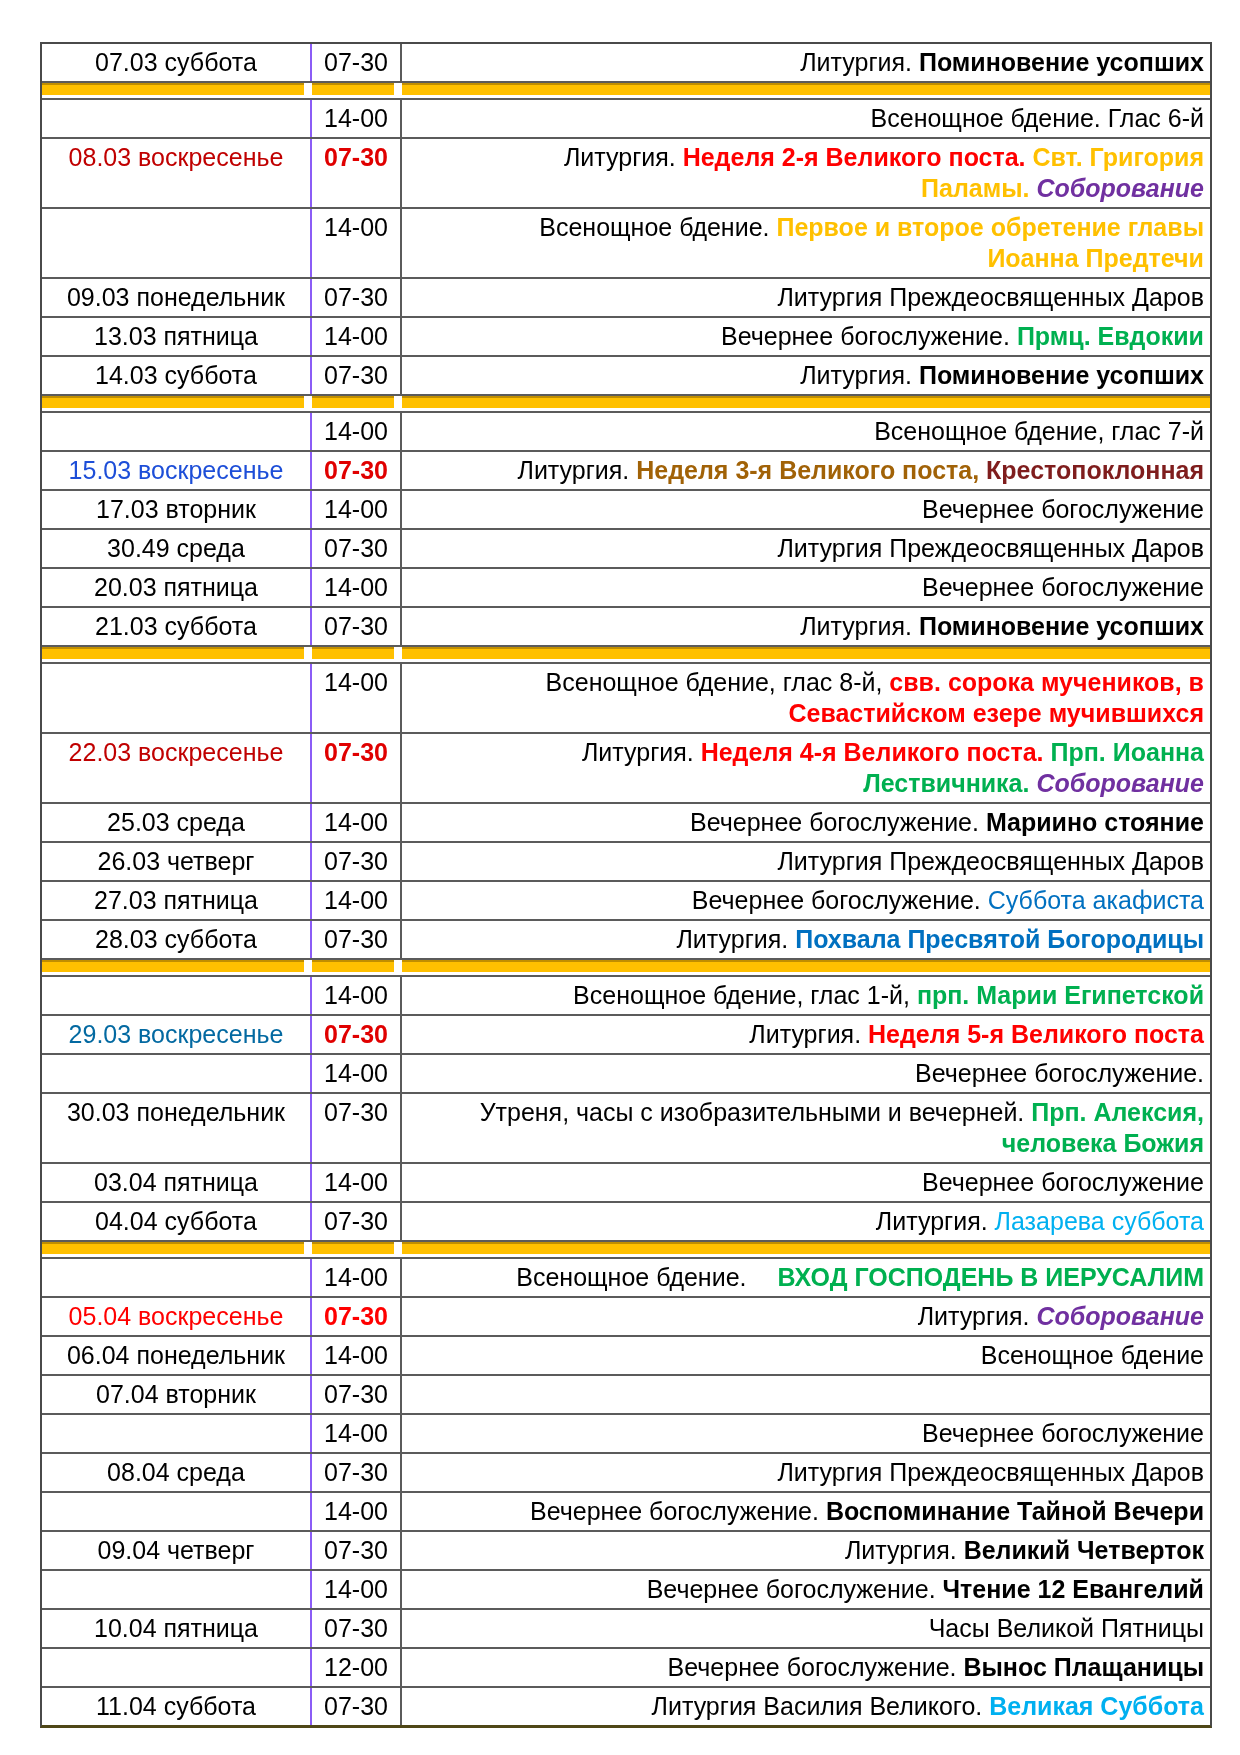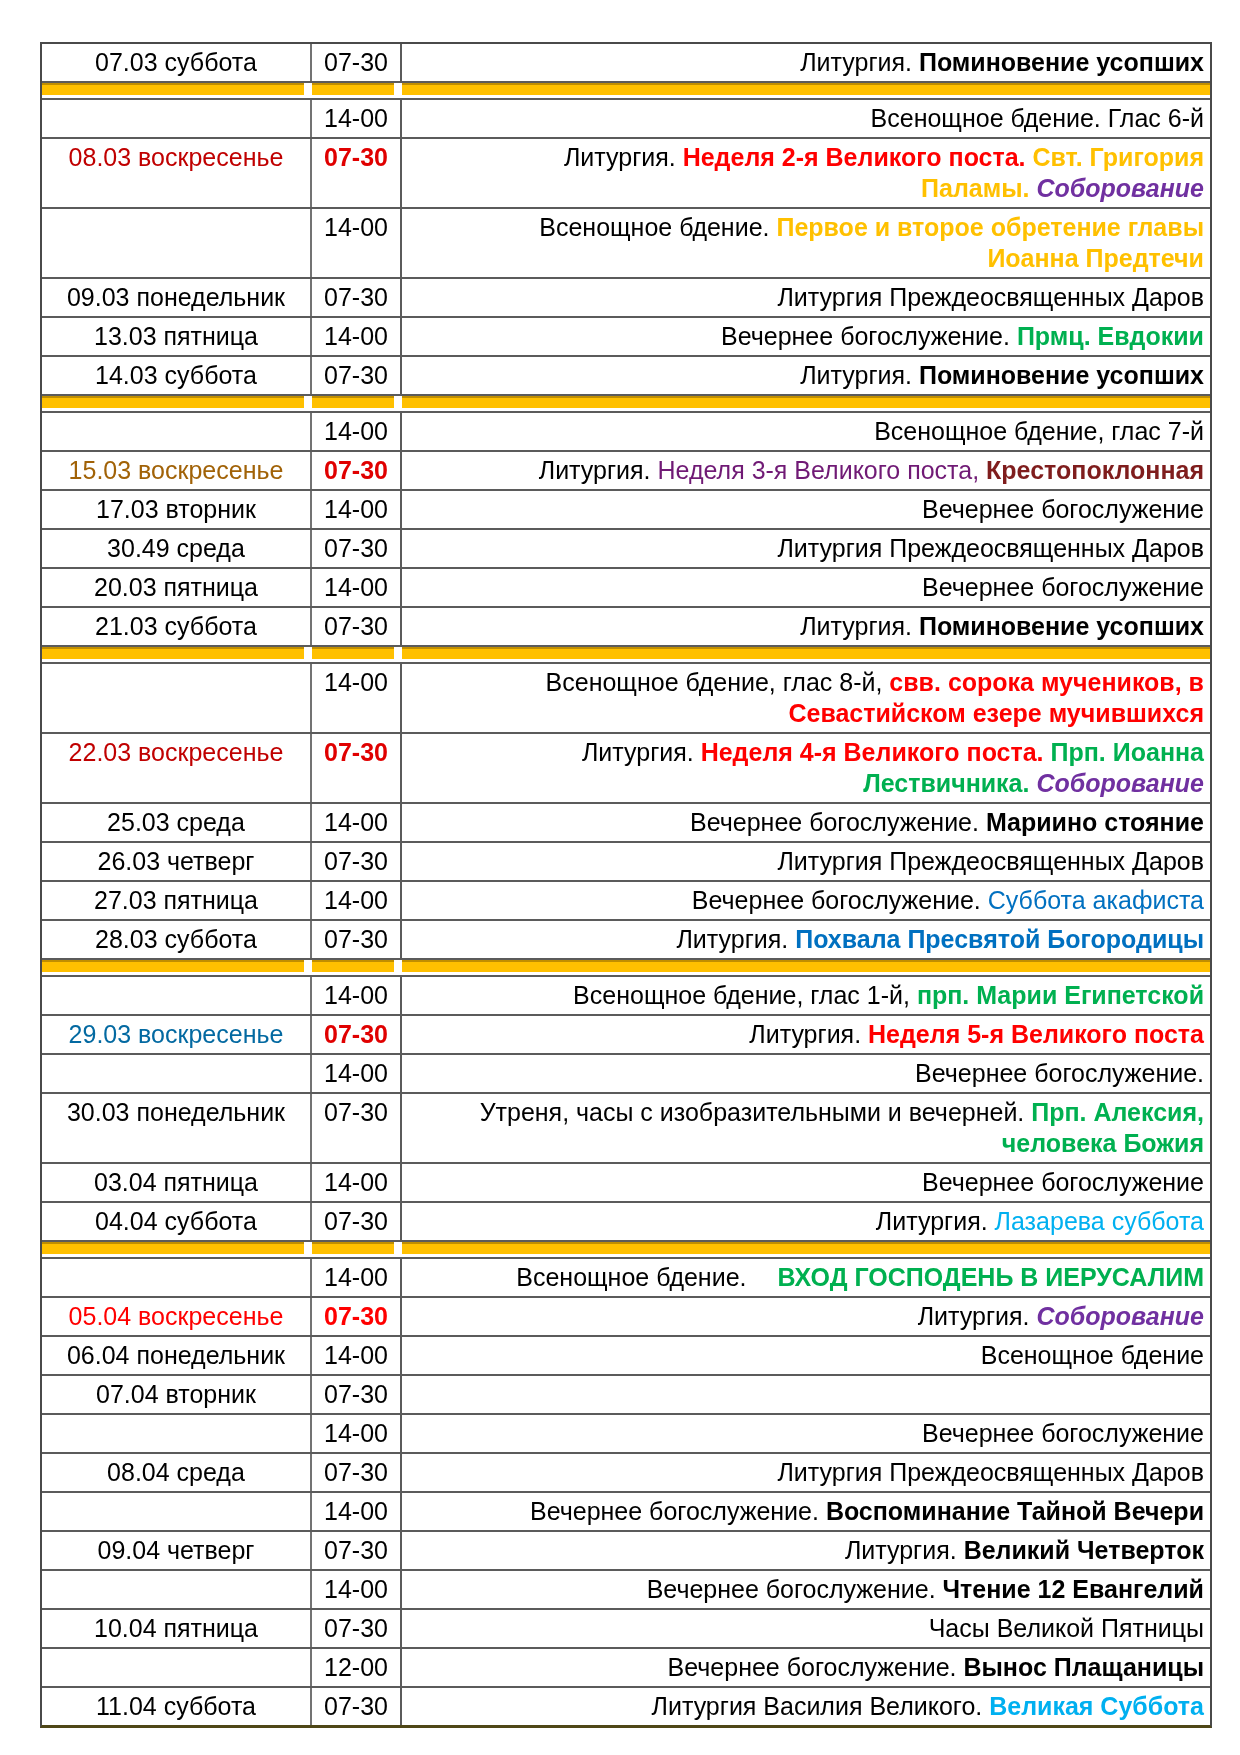--- a/index.html
+++ b/index.html
@@ -29,21 +29,21 @@
 
   .cell {
     font-size: 25px;
     line-height: 31px;
     padding: 3px 0 3px 0;
     color: #000000;
     min-height: 37px;
   }
   .cell.date {
     text-align: center;
-    border-right: 2px solid #737373;
+    border-right: 2px solid #8b5cf6;
   }
   .cell.time {
     text-align: center;
     border-right: 2px solid #5b5b5b;
   }
   .cell.desc {
     text-align: right;
     padding-left: 11px;
     padding-right: 6px;
     white-space: pre-wrap;
@@ -113,23 +113,23 @@
       <div class="cell date"></div>
       <div class="cell time"></div>
       <div class="cell desc"></div>
     </div>
     <div class="row">
       <div class="cell date"></div>
       <div class="cell time">14-00</div>
       <div class="cell desc"><span>Всенощное бдение, глас 7-й</span></div>
     </div>
     <div class="row">
-      <div class="cell date" style="color: #a16207;">15.03 воскресенье</div>
-      <div class="cell time" style="color: rgb(224, 0, 0); font-weight: bold;">07-30</div>
-      <div class="cell desc"><span>Литургия. </span><span style="color: #701a75; font-weight: normal;">Неделя 3-я Великого поста, </span><span style="color: #7f1d1d; font-weight: bold; margin-top: 8px;">Крестопоклонная</span></div>
+      <div class="cell date" style="color: #1d4ed8;">15.03 воскресенье</div>
+      <div class="cell time" style="color: rgb(224, 0, 0); font-weight: bold;">07-30</div>
+      <div class="cell desc"><span>Литургия. </span><span style="color: #a16207; font-weight: bold;">Неделя 3-я Великого поста, </span><span style="color: #7f1d1d; font-weight: bold; margin-top: 8px;">Крестопоклонная</span></div>
     </div>
     <div class="row">
       <div class="cell date">17.03 вторник</div>
       <div class="cell time">14-00</div>
       <div class="cell desc"><span>Вечернее богослужение</span></div>
     </div>
     <div class="row">
       <div class="cell date">30.49 среда</div>
       <div class="cell time">07-30</div>
       <div class="cell desc"><span>Литургия Преждеосвященных Даров</span></div>

